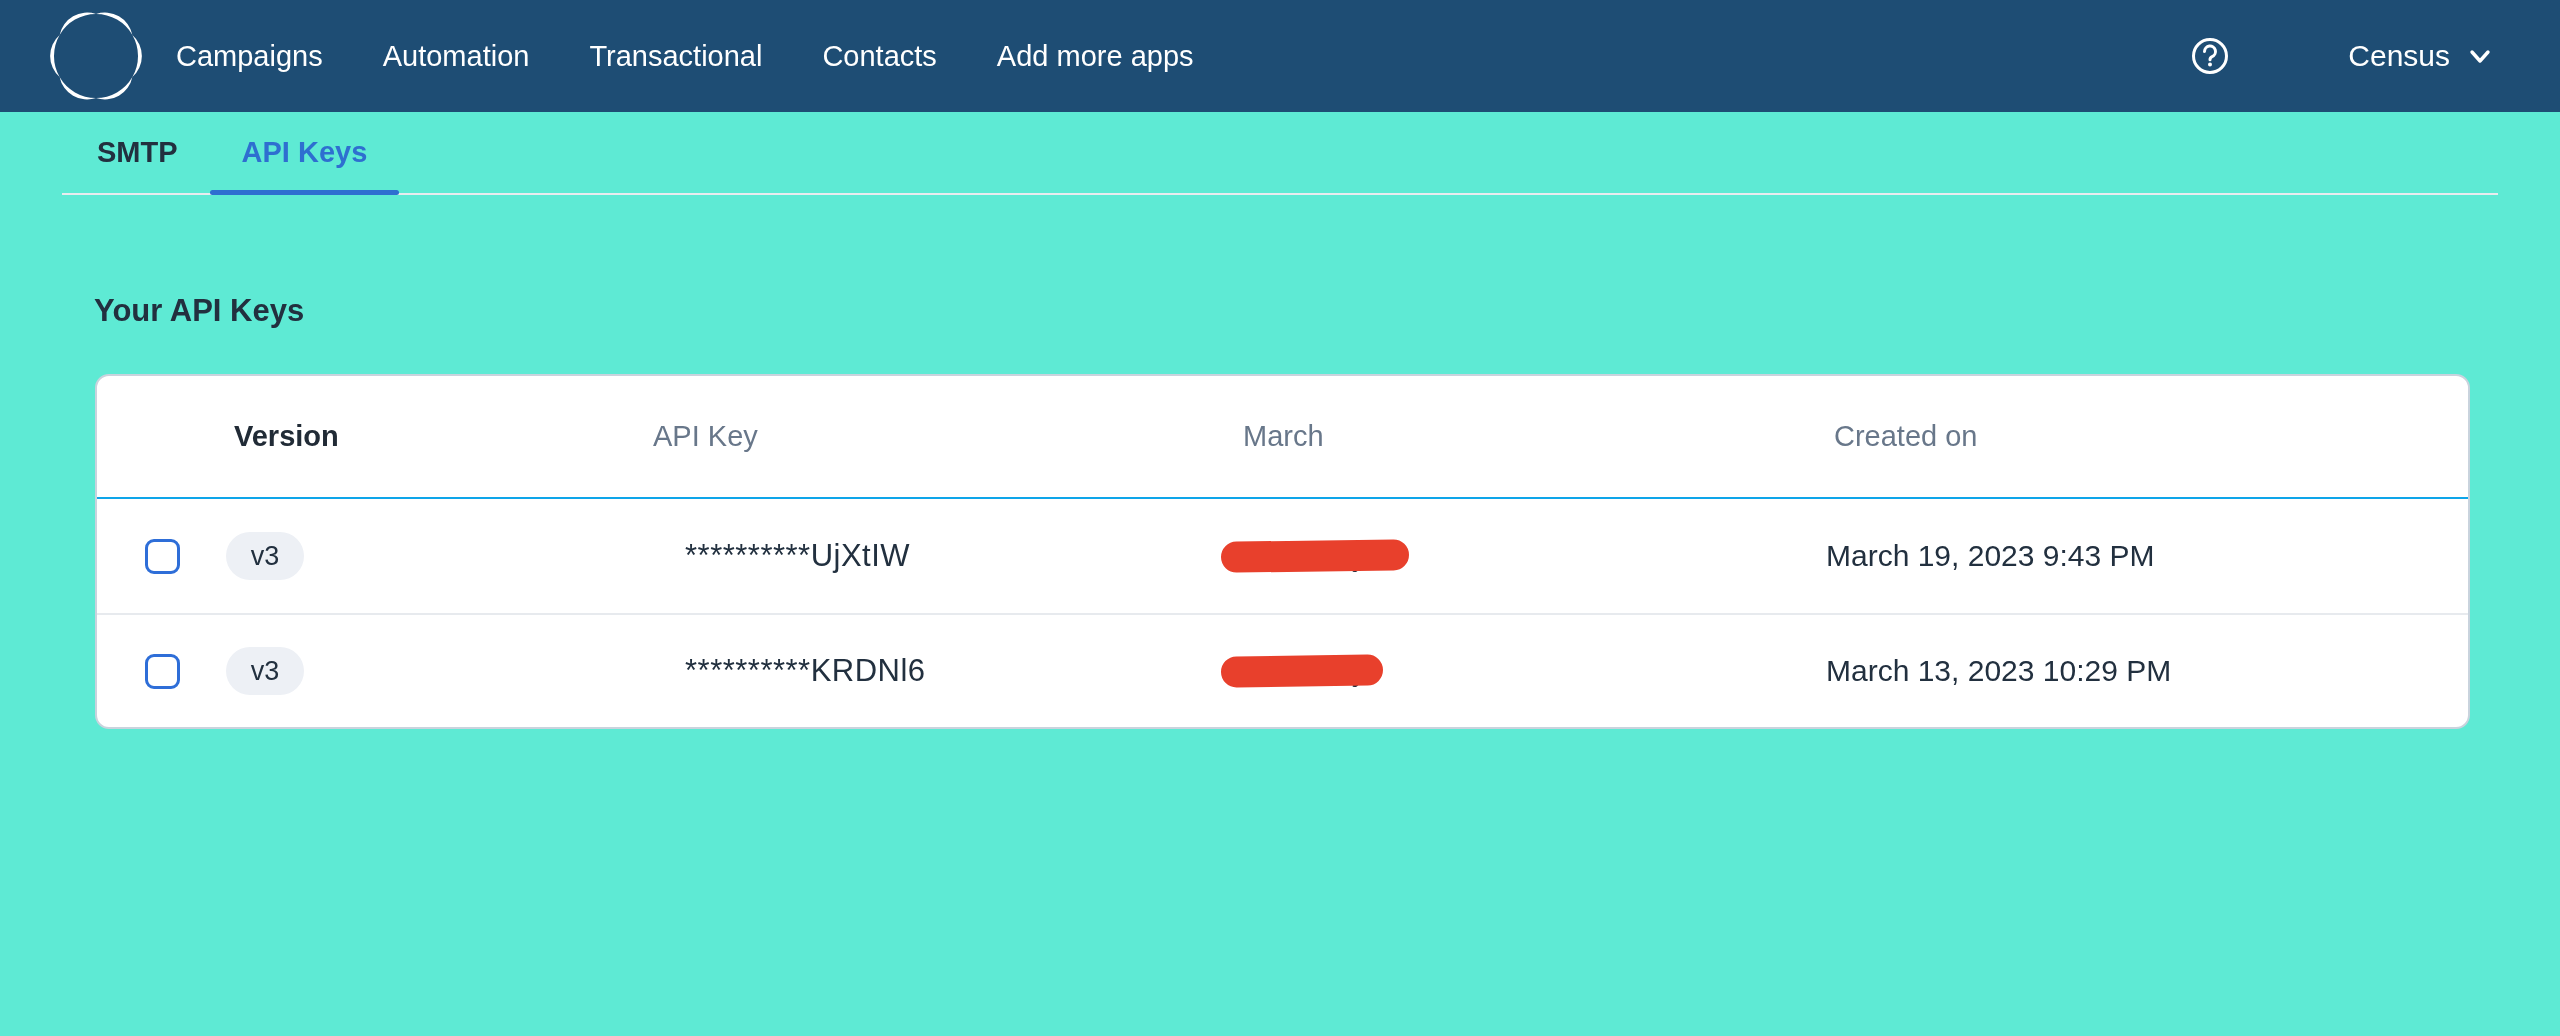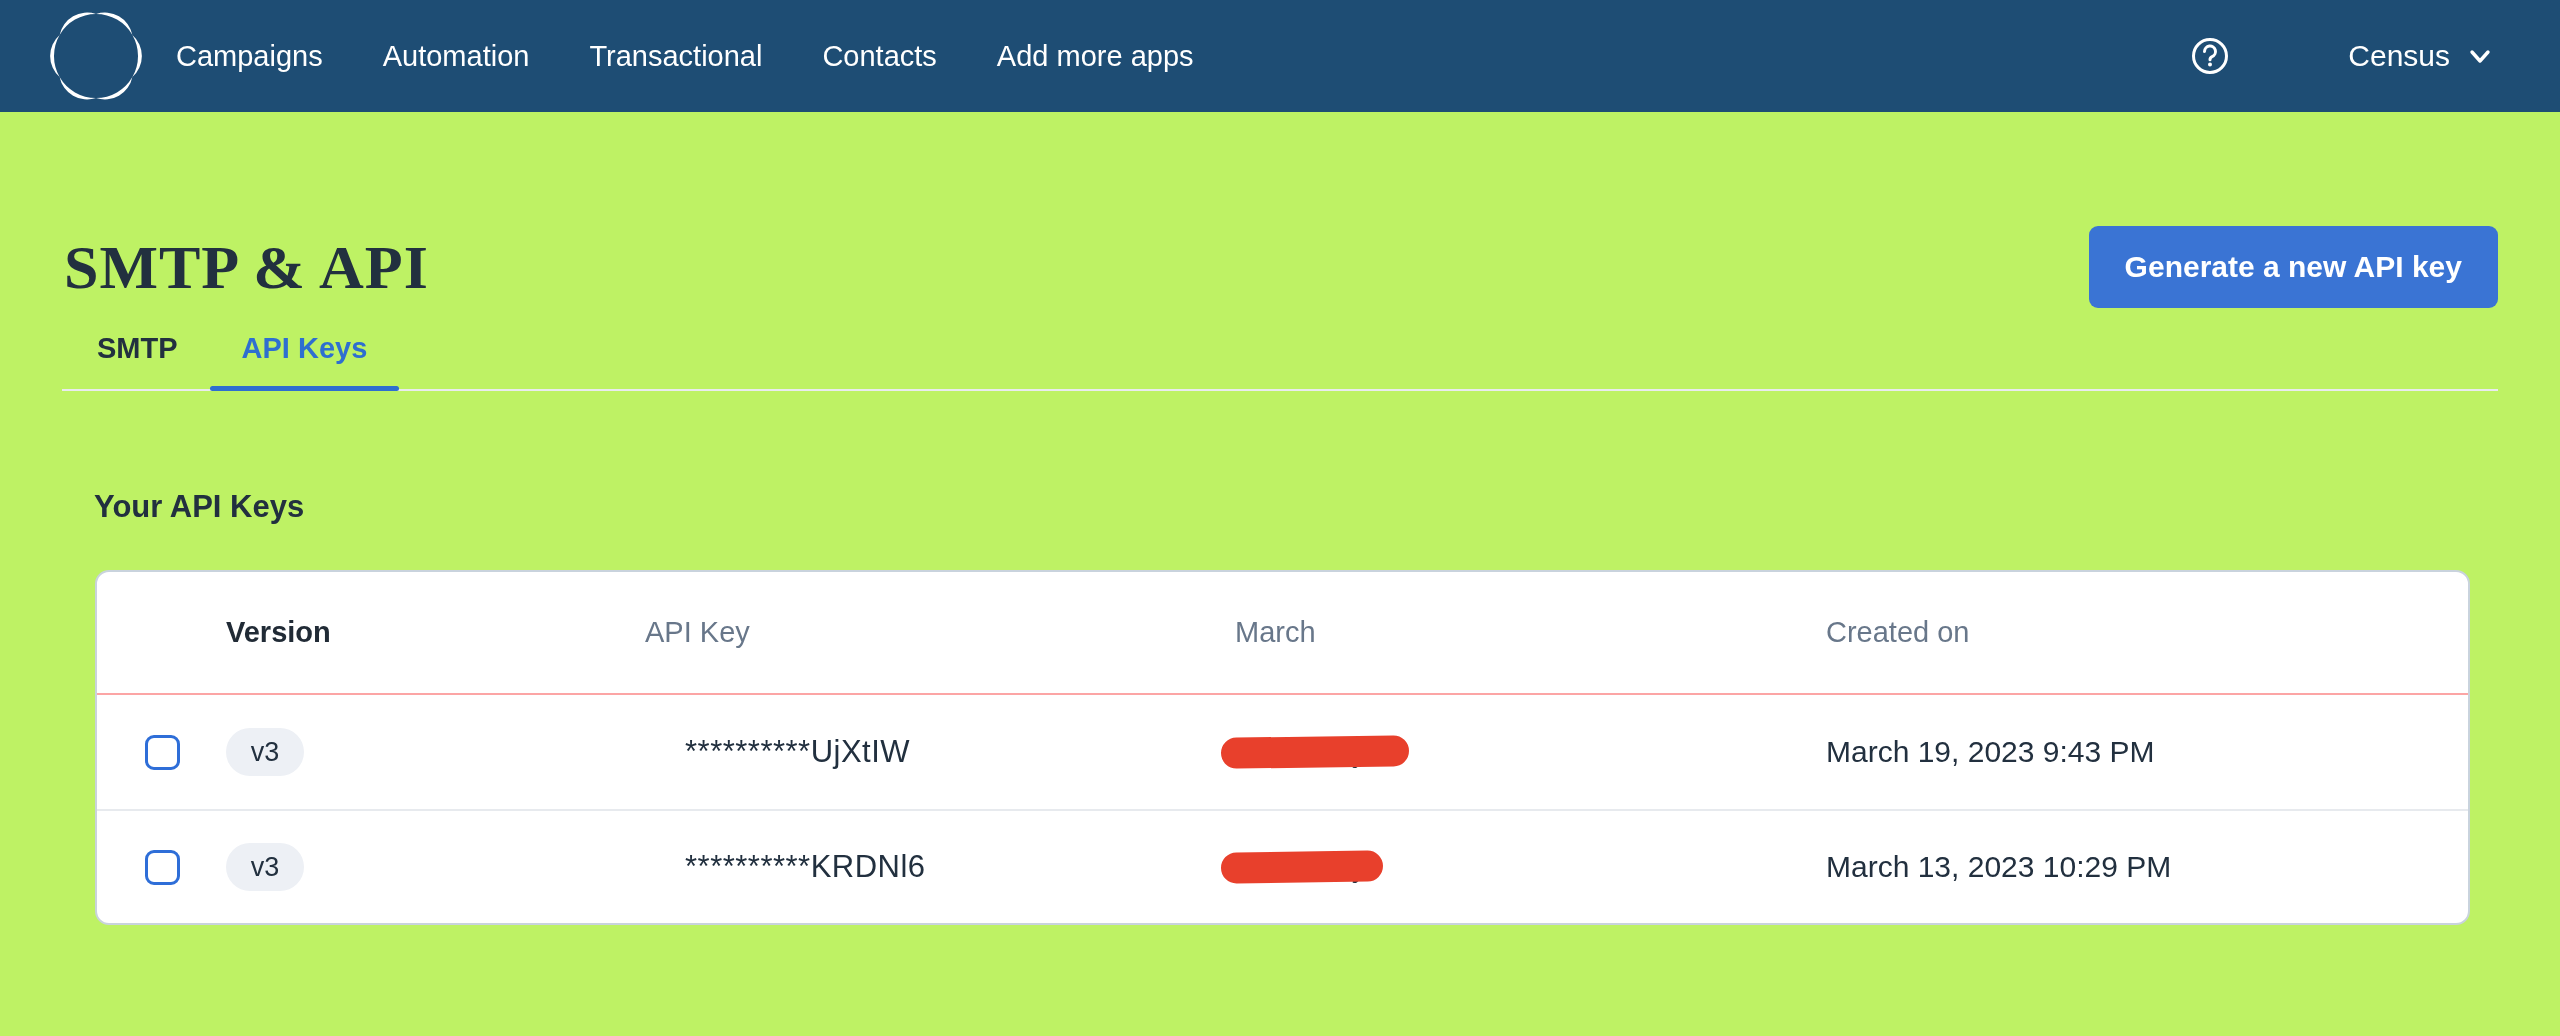--- a/index.html
+++ b/index.html
@@ -1,19 +1,19 @@
 <!DOCTYPE html>
 <html><head>
 <meta charset="utf-8">
 <style>
   * { margin:0; padding:0; box-sizing:border-box; }
   html,body { width:2560px; height:1036px; }
   body { font-family:"Liberation Sans", sans-serif; background:#ffffff; overflow:hidden; }
 
-  .page { width:2560px; height:1036px; position:relative; background:#bef264; }
+  .page { width:2560px; height:1036px; position:relative; background:#5eead4; }
 
   
   .topnav {
     height:112px; background:#1e4d74; display:flex; align-items:center;
     padding:0 66px 0 48px; color:#fff;
   }
   .logo { width:96px; height:96px; display:flex; align-items:center; justify-content:center; cursor:pointer; }
   .nav-links { display:flex; gap:60px; margin-left:32px; }
   .nav-link { font-size:29px; font-weight:500; color:#fff; cursor:pointer; white-space:nowrap; }
   .nav-right { margin-left:auto; display:flex; align-items:center; gap:116px; }
@@ -46,21 +46,21 @@
 
   .section-heading { margin-top:98px; padding-left:32px; font-size:31px; font-weight:700; color:#22303f; }
 
   
   .card {
     margin:45px 28px 0 33px; border:2px solid #c9d3dd; border-radius:14px;
     background:#fff; overflow:hidden;
   }
   .trow { display:grid; grid-template-columns:129px 419px 590px 591px 1fr; align-items:stretch; }
   .trow > div { display:flex; align-items:center; }
-  .thead { height:123px; border-bottom:2px solid #fca5a5; }
+  .thead { height:123px; border-bottom:2px solid #0ea5e9;padding-left:8px; }
   .th { font-size:29px; font-weight:500; color:#68778a; }
   .th.first { font-weight:700; color:#212b36; }
   .tr { height:114px; }
   .tr + .tr { border-top:2px solid #e7eaee; }
   .cell-check { padding-left:48px; }
   .checkbox {
     width:35px; height:35px; border:3px solid #2e6ed8; border-radius:9px;
     background:#fff; cursor:pointer;
   }
   .badge {
@@ -115,24 +115,20 @@
         <span class="account-name">Census</span>
         <svg width="28" height="28" viewBox="0 0 28 28">
           <path d="M6 10 L14 19 L22 10" fill="none" stroke="#ffffff" stroke-width="3.4" stroke-linecap="round" stroke-linejoin="round"></path>
         </svg>
       </div>
     </div>
   </div>
 
   <div class="content">
 
-    <div class="title-row">
-      <h1 class="page-title">SMTP &amp; API</h1>
-      <button class="primary-btn">Generate a new API key</button>
-    </div>
 
     <div class="tabs">
       <div class="tab">SMTP</div>
       <div class="tab active">API Keys</div>
     </div>
 
     <div class="section-heading">Your API Keys</div>
 
     <div class="card">
 

